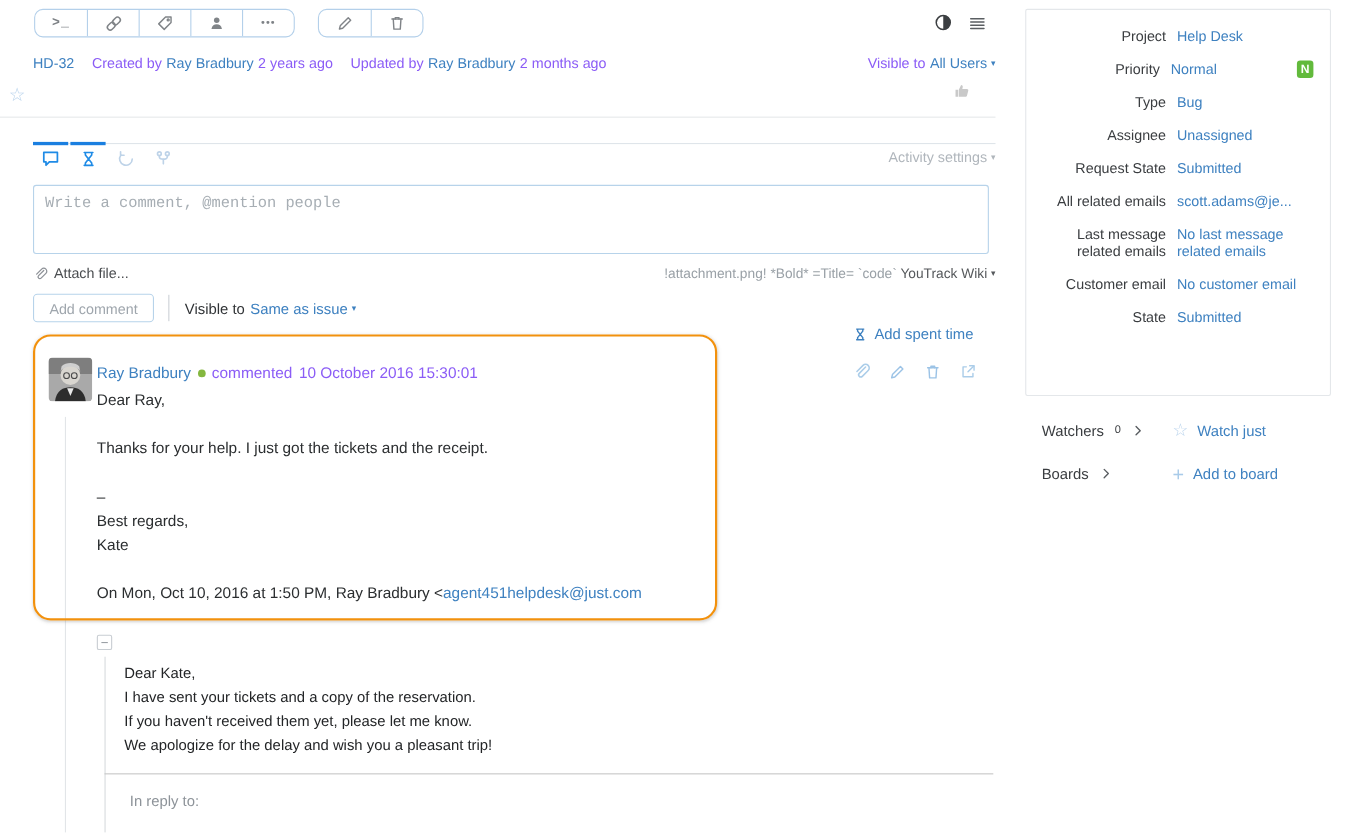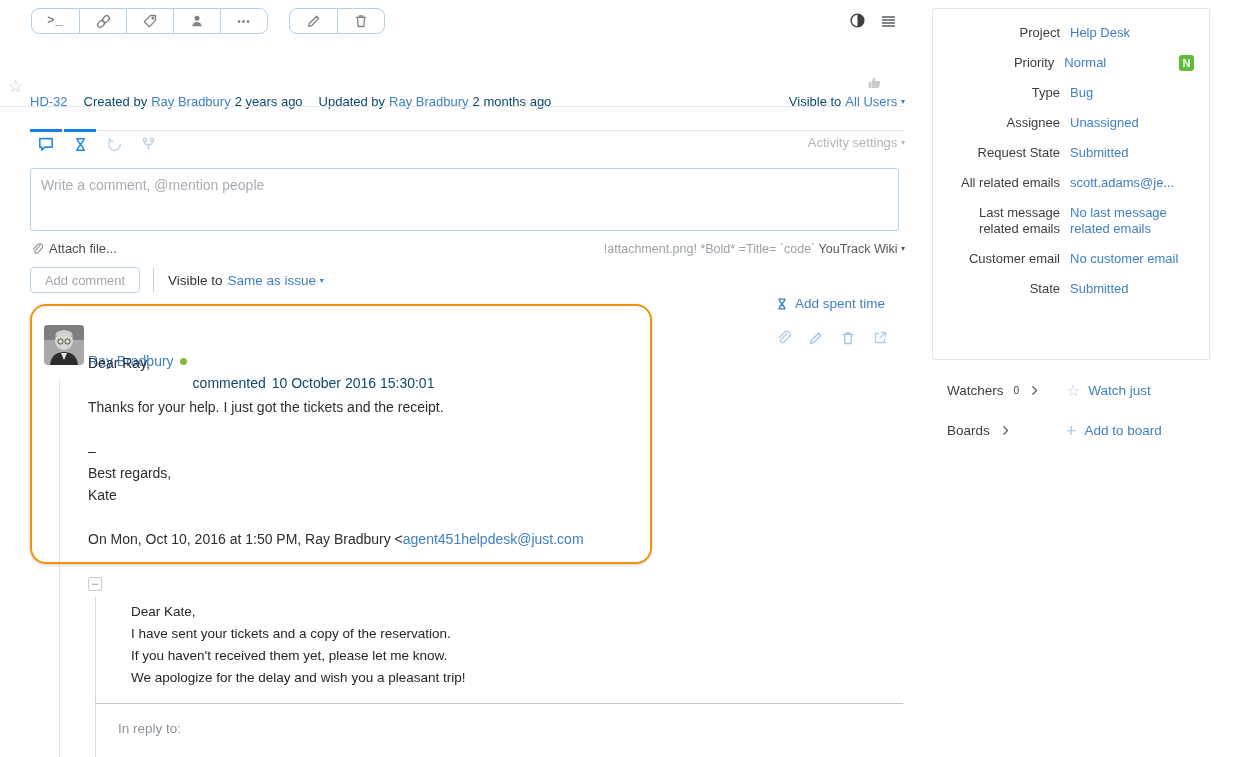--- a/index.html
+++ b/index.html
@@ -4,21 +4,21 @@
 <style>
   * { margin:0; padding:0; box-sizing:border-box; }
   html,body { background:#fff; }
   .page {
     position:relative; width:1242px; height:757px; overflow:hidden;
     background:#fff; font-family:"Liberation Sans","DejaVu Sans",sans-serif;
     color:#303336; font-size:13px;
   }
   a { text-decoration:none; }
   .blue { color:#3e81c0; }
-  .gray { color:#0c4a6e;margin-top:44px; }
+  .gray { color:#8b5cf6; }
   .ico { display:inline-block; vertical-align:middle; }
   svg { display:block; }
 
   
   .tb-group { position:absolute; top:8px; display:flex; border:1px solid #b4d0ea; border-radius:8px; background:#fff; height:26px; overflow:hidden; }
   .tb-group.g1 { left:31px; }
   .tb-group.g2 { left:289px; }
   .tb-btn { width:47px; height:24px; background:none; border:none; border-left:1px solid #b4d0ea; color:#808488; cursor:pointer; display:flex; align-items:center; justify-content:center; font-family:inherit; }
   .tb-btn:first-child { border-left:none; }
   .tb-term { font-family:"Liberation Mono","DejaVu Sans Mono",monospace; font-size:12px; font-weight:bold; letter-spacing:1px; color:#7d8185; }
@@ -38,21 +38,21 @@
 
   
   .tabs { position:absolute; left:30px; top:130px; width:875px; border-top:1px solid #dfe5ea; display:flex; gap:2px; }
   .tab { position:relative; width:32px; height:26px; background:none; border:none; cursor:pointer; display:flex; align-items:center; justify-content:center; color:#bed3e8; }
   .tab.active { color:#1f8be6; }
   .tab.active::before { content:""; position:absolute; top:-2px; left:0; width:100%; height:3px; background:#1a7fe0; }
   .activity-settings { position:absolute; right:337px; top:135px; color:#b0b6bc; font-size:13px; background:none; border:none; cursor:pointer; font-family:inherit; }
   .caret { font-size:8px; vertical-align:2px; }
 
   
-  .comment-box { position:absolute; left:30px; top:168px; width:869px; height:63px; border:1px solid #b7d3ea; border-radius:3px; resize:none; font-family:Liberation Sans, sans-serif; font-size:14px; color:#303336; padding:8px 10px; outline:none; }
+  .comment-box { position:absolute; left:30px; top:168px; width:869px; height:63px; border:1px solid #b7d3ea; border-radius:3px; resize:none; font-family:Liberation Mono, monospace; font-size:14px; color:#303336; padding:8px 10px; outline:none; }
   .comment-box::placeholder { color:#a7aeb4; }
   .attach-row { position:absolute; left:30px; top:241px; display:flex; align-items:center; gap:5px; color:#4a4d50; font-size:13px; cursor:pointer; background:none; border:none; font-family:inherit; }
   .attach-row .clip { color:#8d9197; }
   .wiki-hint { position:absolute; right:337px; top:242px; font-size:12.5px; color:#9aa1a7; white-space:nowrap; }
   .wiki-hint a { color:#56595c; }
   .actions-row { position:absolute; left:30px; top:267px; display:flex; align-items:center; }
   .add-comment-btn { width:110px; height:26px; border:1px solid #b7d3ea; border-radius:4px; background:#fff; color:#9fa6ad; font-size:13px; font-family:inherit; cursor:default; }
   .v-divider { width:1px; height:24px; background:#ccd1d6; margin:0 14px 0 13px; }
   .visible-to-issue { font-size:13.5px; color:#303336; }
   .spent-time { position:absolute; right:357px; top:273px; display:flex; align-items:center; gap:6px; color:#3e81c0; font-size:13.5px; background:none; border:none; cursor:pointer; font-family:inherit;margin-top:23px; }
@@ -68,21 +68,21 @@
   .online-dot { width:7px; height:7px; border-radius:50%; background:#84b73f; display:inline-block; }
   .cmt-body { position:absolute; left:88px; top:352px; width:545px; font-size:14px; color:#2b2e30; }
   .cmt-body .ln { min-height:22px; line-height:22px; }
   .cmt-actions { position:absolute; left:775px; top:329px; display:flex; gap:16px; }
   .cmt-actions button { background:none; border:none; cursor:pointer; padding:0; color:#abcde9; }
   .cmt-actions button.strong { color:#9cc3e6; }
 
   
   .collapse-toggle { position:absolute; left:88px; top:577px; width:14px; height:14px; border:1px solid #c8cdd2; border-radius:2px; background:#fff; color:#8d9399; font-size:12px; line-height:11px; text-align:center; cursor:pointer; padding:0; font-family:inherit; }
   .quote-text { position:absolute; left:113px; top:601px; font-size:13.5px; color:#232527; }
-  .quote-text .ln { min-height:22px; line-height:22px;margin-left:18px; }
+  .quote-text .ln { min-height:22px; line-height:22px; }
   .quote-hr { position:absolute; left:95px; top:703px; width:808px; height:1px; background:#c6c6c6; }
   .in-reply { position:absolute; left:118px; top:721px; font-size:13.5px; color:#8d9399; }
 
   
   .side-panel { position:absolute; left:932px; top:8px; width:278px; height:352px; border:1px solid #e4e7ea; border-radius:2px; background:#fff; padding:16px 15px; overflow:hidden; }
   .field-row { display:flex; gap:10px; margin-bottom:14px; line-height:16px; }
   .field-row .f-label { width:112px; color:#3a3d40;text-align:right; }
   .field-row .f-value { width:110px; color:#3e81c0; cursor:pointer; }
   .field-row .f-badge { margin-left:auto; width:16px; height:16px; border-radius:3px; background:#62ba3c; color:#fff; font-size:11px; font-weight:bold; text-align:center; line-height:16px; }
   .field-row.last { margin-top:10px; }

